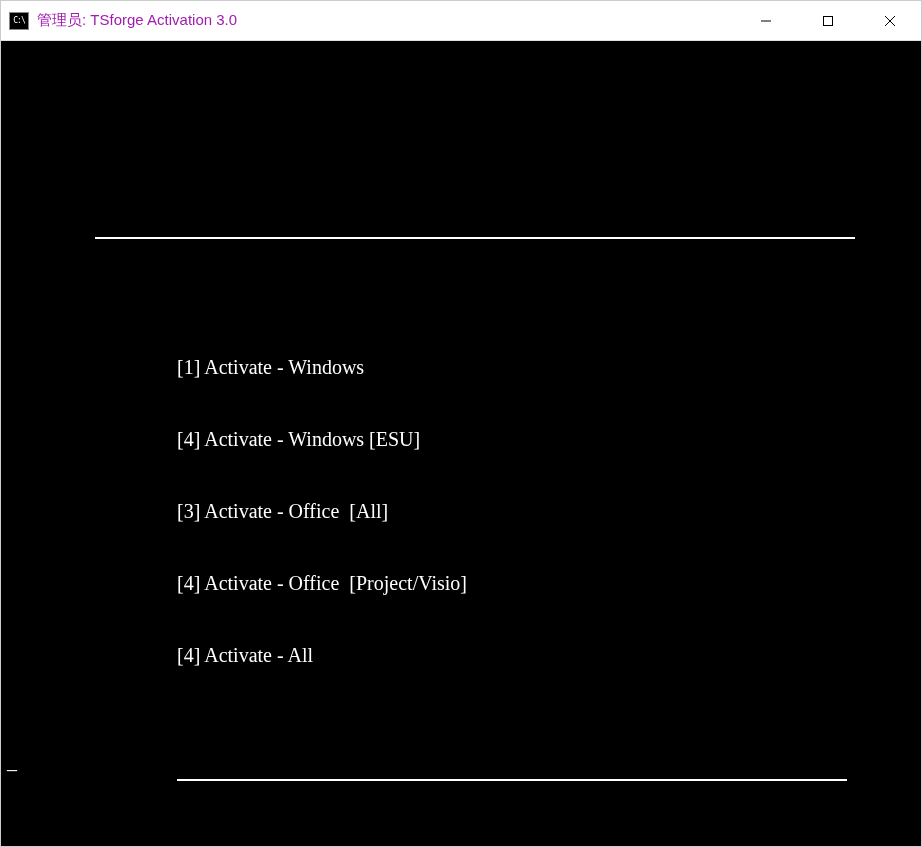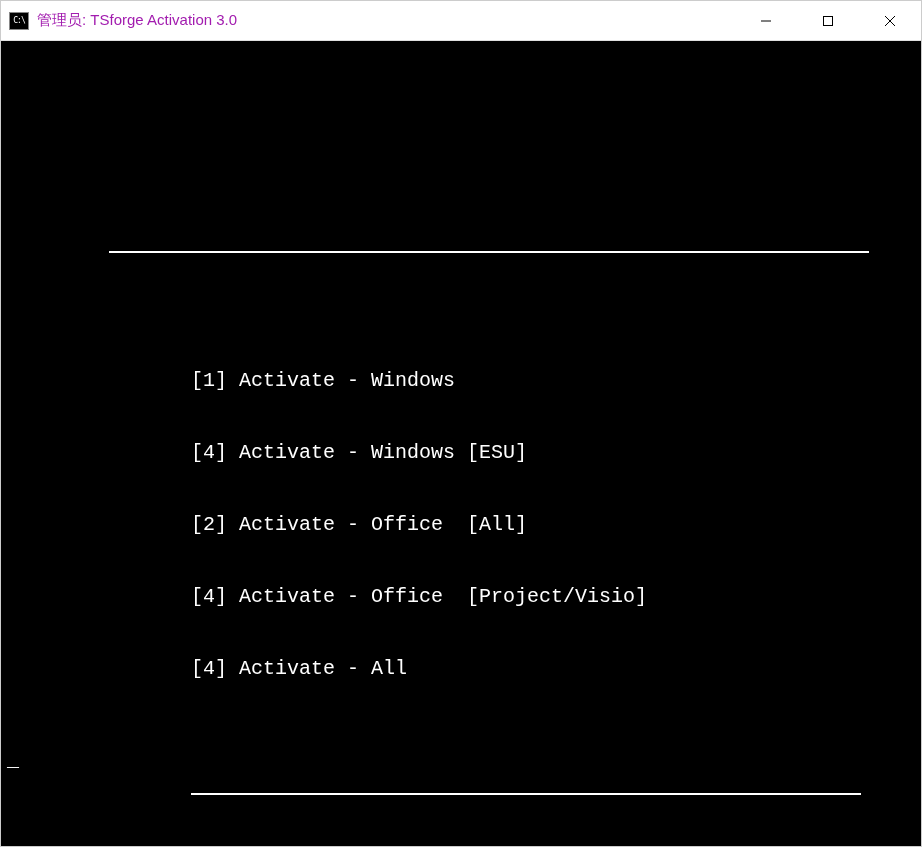--- a/index.html
+++ b/index.html
@@ -63,24 +63,24 @@
     }
     .titlebar-btn svg {
       stroke: #000;
       stroke-width: 1;
       fill: none;
     }
     .console {
       flex: 1;
       background: #000000;
       color: #ffffff;
-      font-family: Liberation Mono, monospace;
+      font-family: Liberation Serif, serif;
       font-size: 20px;
       line-height: 24px;
-      padding: 18px;
+      padding: 4px;
       white-space: pre;
       overflow: hidden;
       position: relative;
     }
     .console-content {
       padding-top: 96px;
       padding-left: 90px;
       padding-right: 60px;
     }
     .hr-long {
@@ -142,21 +142,21 @@
       </div>
     </div>
   </div>
 
   <div class="console">
     <div class="console-content">
       <hr class="hr-long">
       <div class="menu-block">
         <span class="menu-line">[1] Activate - Windows</span>
         <span class="menu-line">[4] Activate - Windows [ESU]</span>
-        <span class="menu-line">[2] Activate - Office  [All]</span>
+        <span class="menu-line">[3] Activate - Office  [All]</span>
         <span class="menu-line">[4] Activate - Office  [Project/Visio]</span>
         <span class="menu-line">[4] Activate - All</span>
       </div>
       <hr class="hr-short">
       <div class="adv-label">Advanced Options:</div>
       
       
       
       
       

